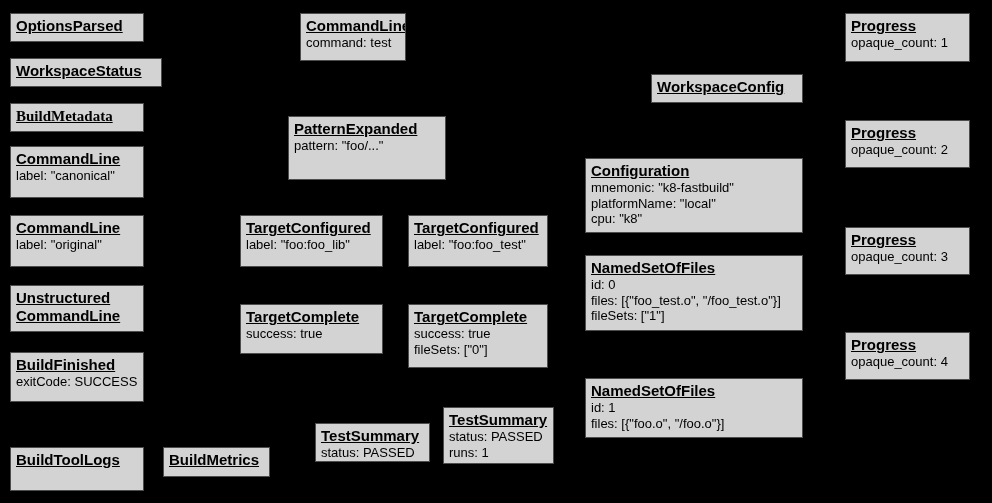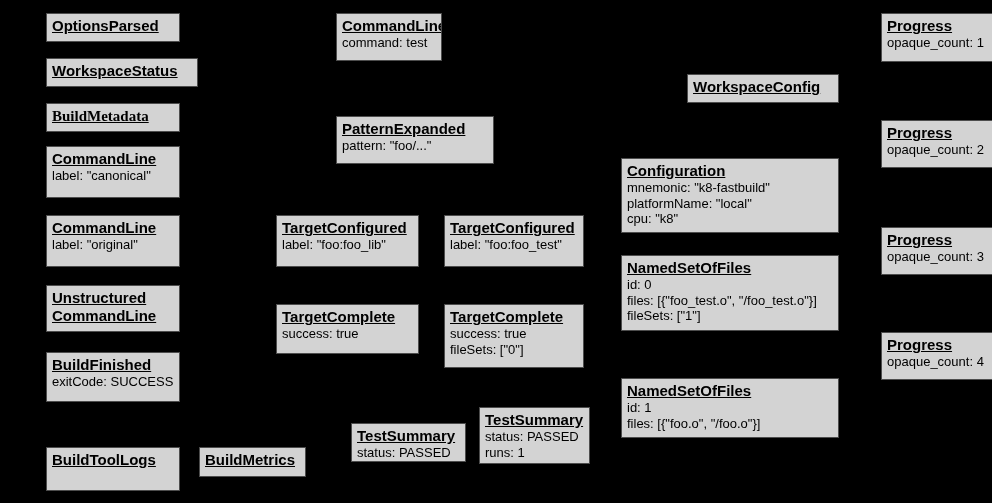--- a/index.html
+++ b/index.html
@@ -13,21 +13,20 @@
     font-family: "Liberation Sans", sans-serif;
   }
   .node {
     position: absolute;
     box-sizing: border-box;
     background: var(--node-fill, #d3d3d3);
     border: 1px solid var(--node-border, #4d4d4d);
     color: var(--node-text, #000);
     padding: 3px 5px 2px 5px;
     overflow: hidden;
-    margin-left: 36px;
   }
   .node-title .title-line {
     font-size: 15px;
     line-height: 18px;
     font-weight: bold;
     text-decoration: underline;
     white-space: nowrap;
   }
   .node-details .node-detail {
     font-size: 13px;
@@ -101,21 +100,21 @@
     <div class="node-details"></div>
   </div>
     <div class="node" style="left: 300px; top: 13px; width: 106px; height: 48px;">
     <div class="node-title">
         <div class="title-line">CommandLine</div>
       </div>
     <div class="node-details">
         <div class="node-detail">command: test</div>
       </div>
   </div>
-    <div class="node" style="left: 300px; top: 116px; width: 158px; height: 48px;">
+    <div class="node" style="left: 288px; top: 116px; width: 158px; height: 64px;">
     <div class="node-title">
         <div class="title-line">PatternExpanded</div>
       </div>
     <div class="node-details">
         <div class="node-detail">pattern: "foo/..."</div>
       </div>
   </div>
     <div class="node" style="left: 240px; top: 215px; width: 143px; height: 52px;">
     <div class="node-title">
         <div class="title-line">TargetConfigured</div>

